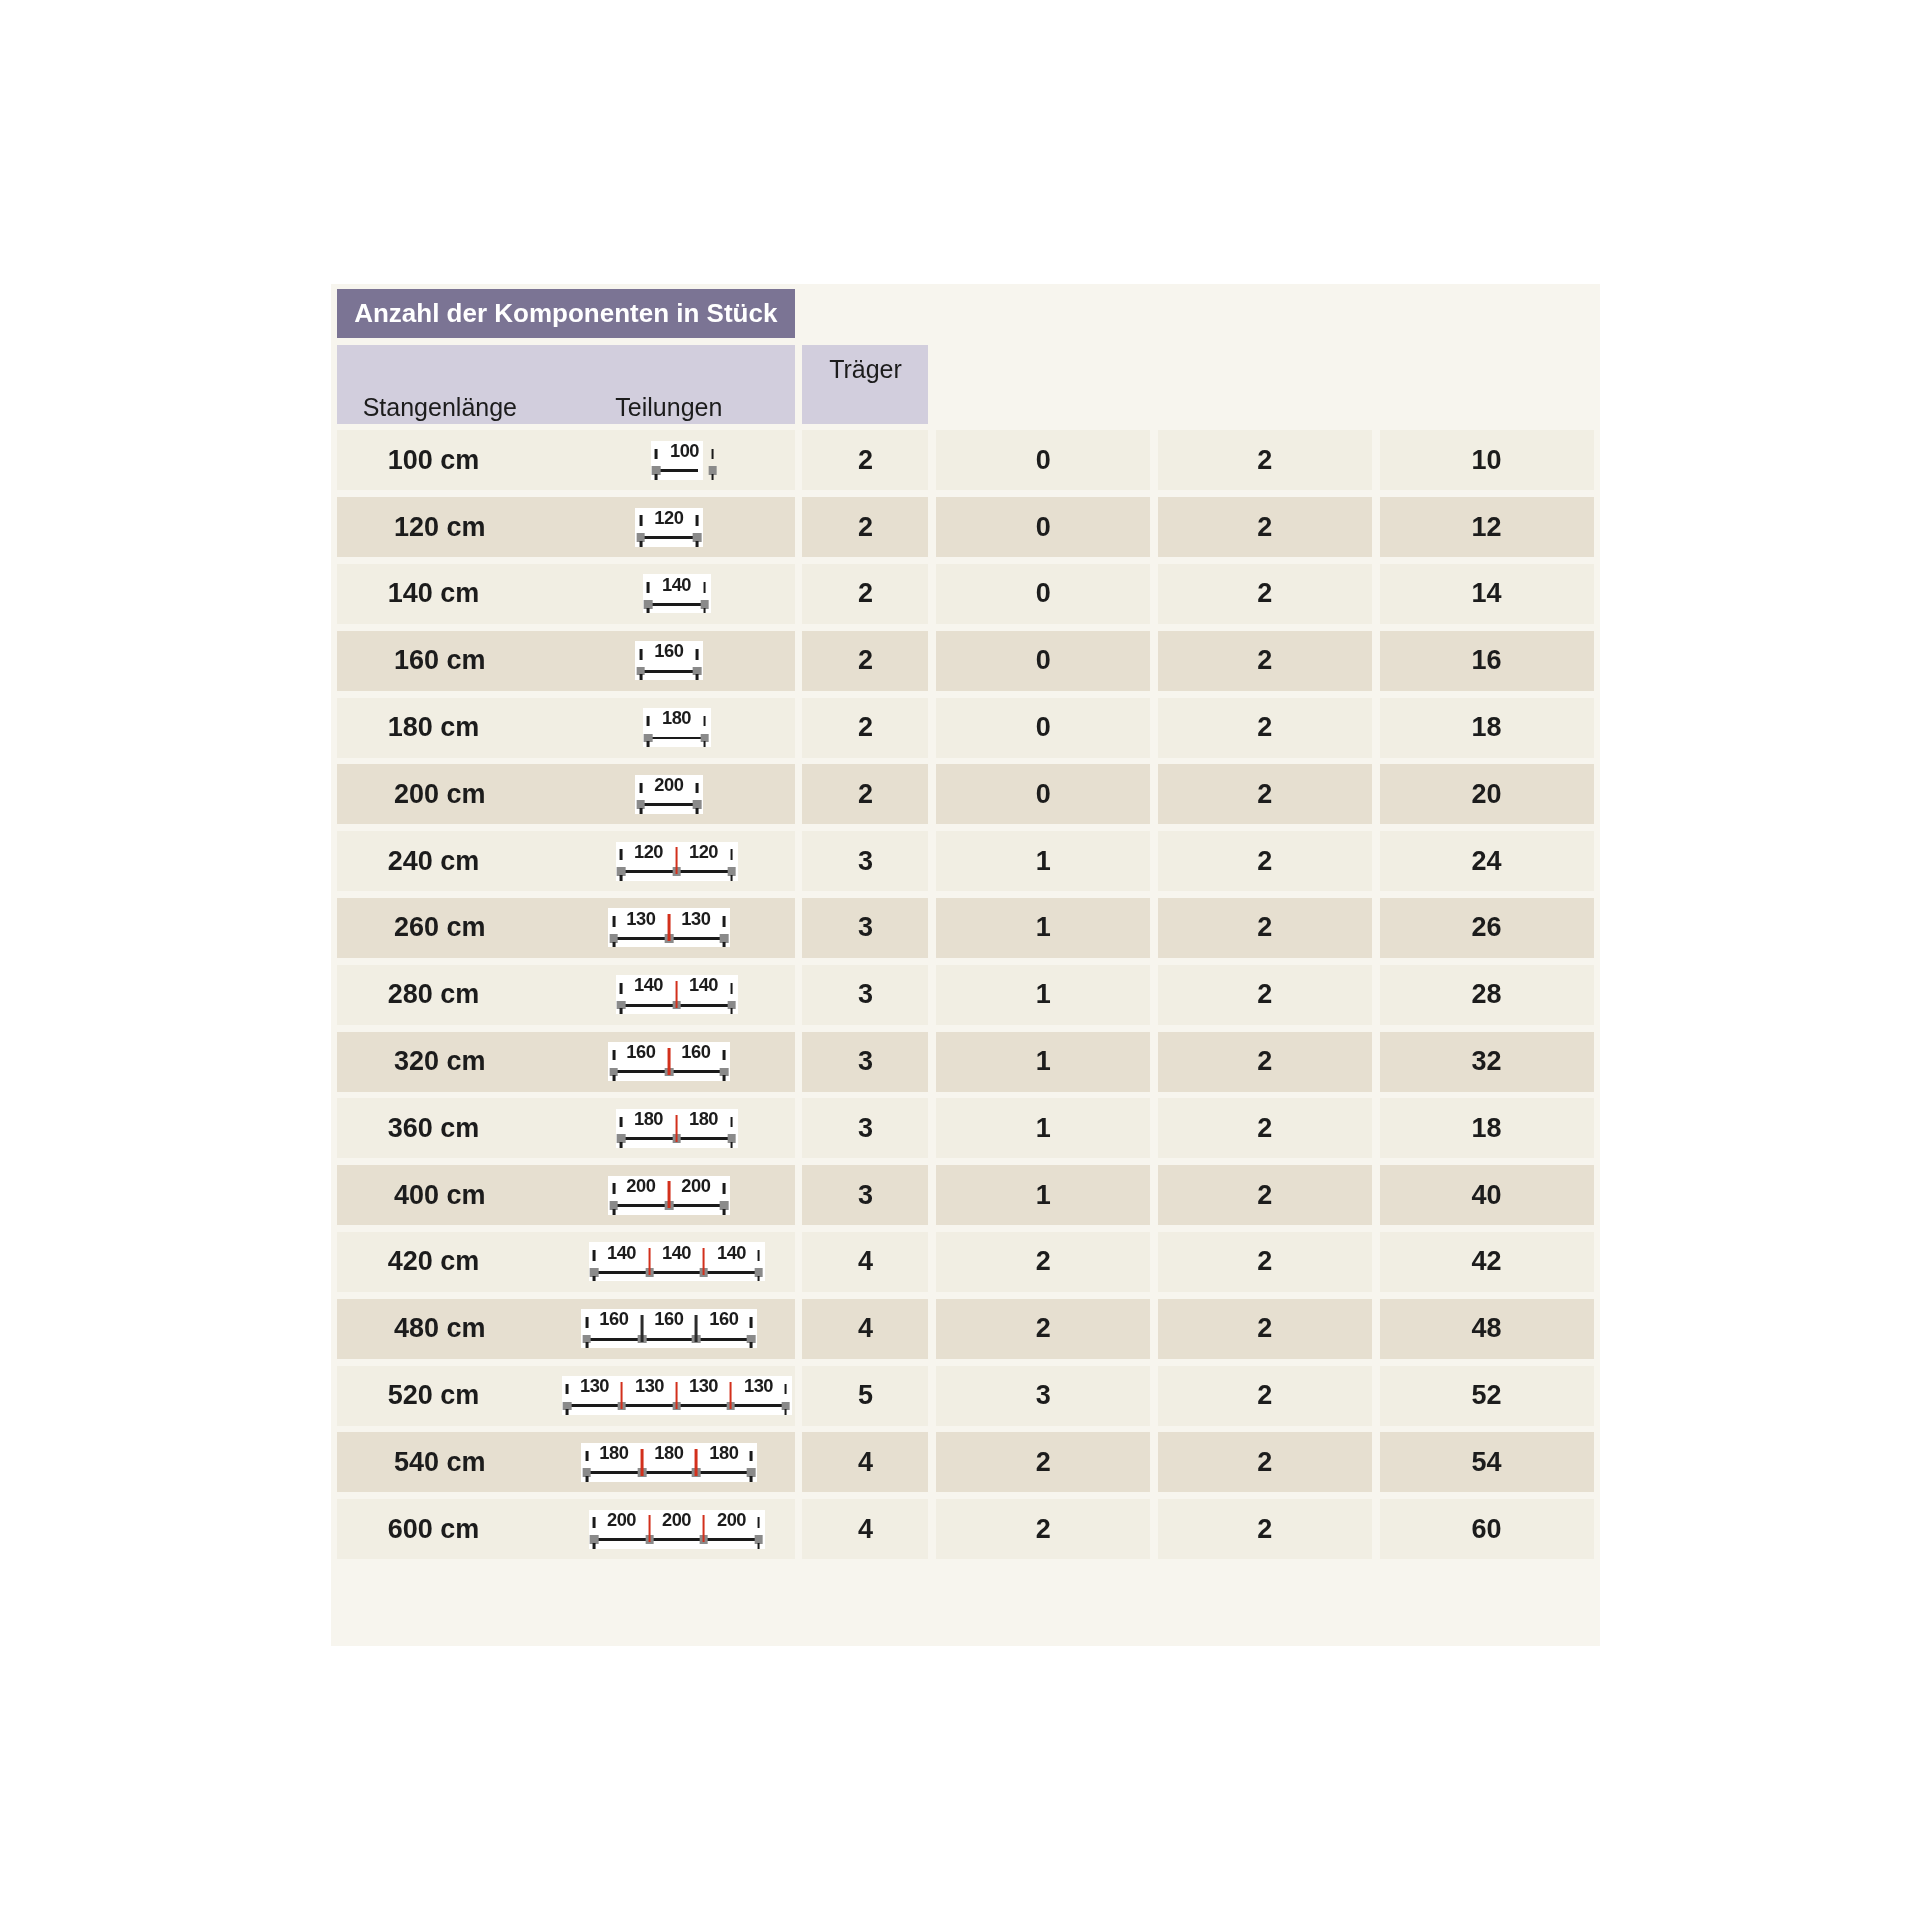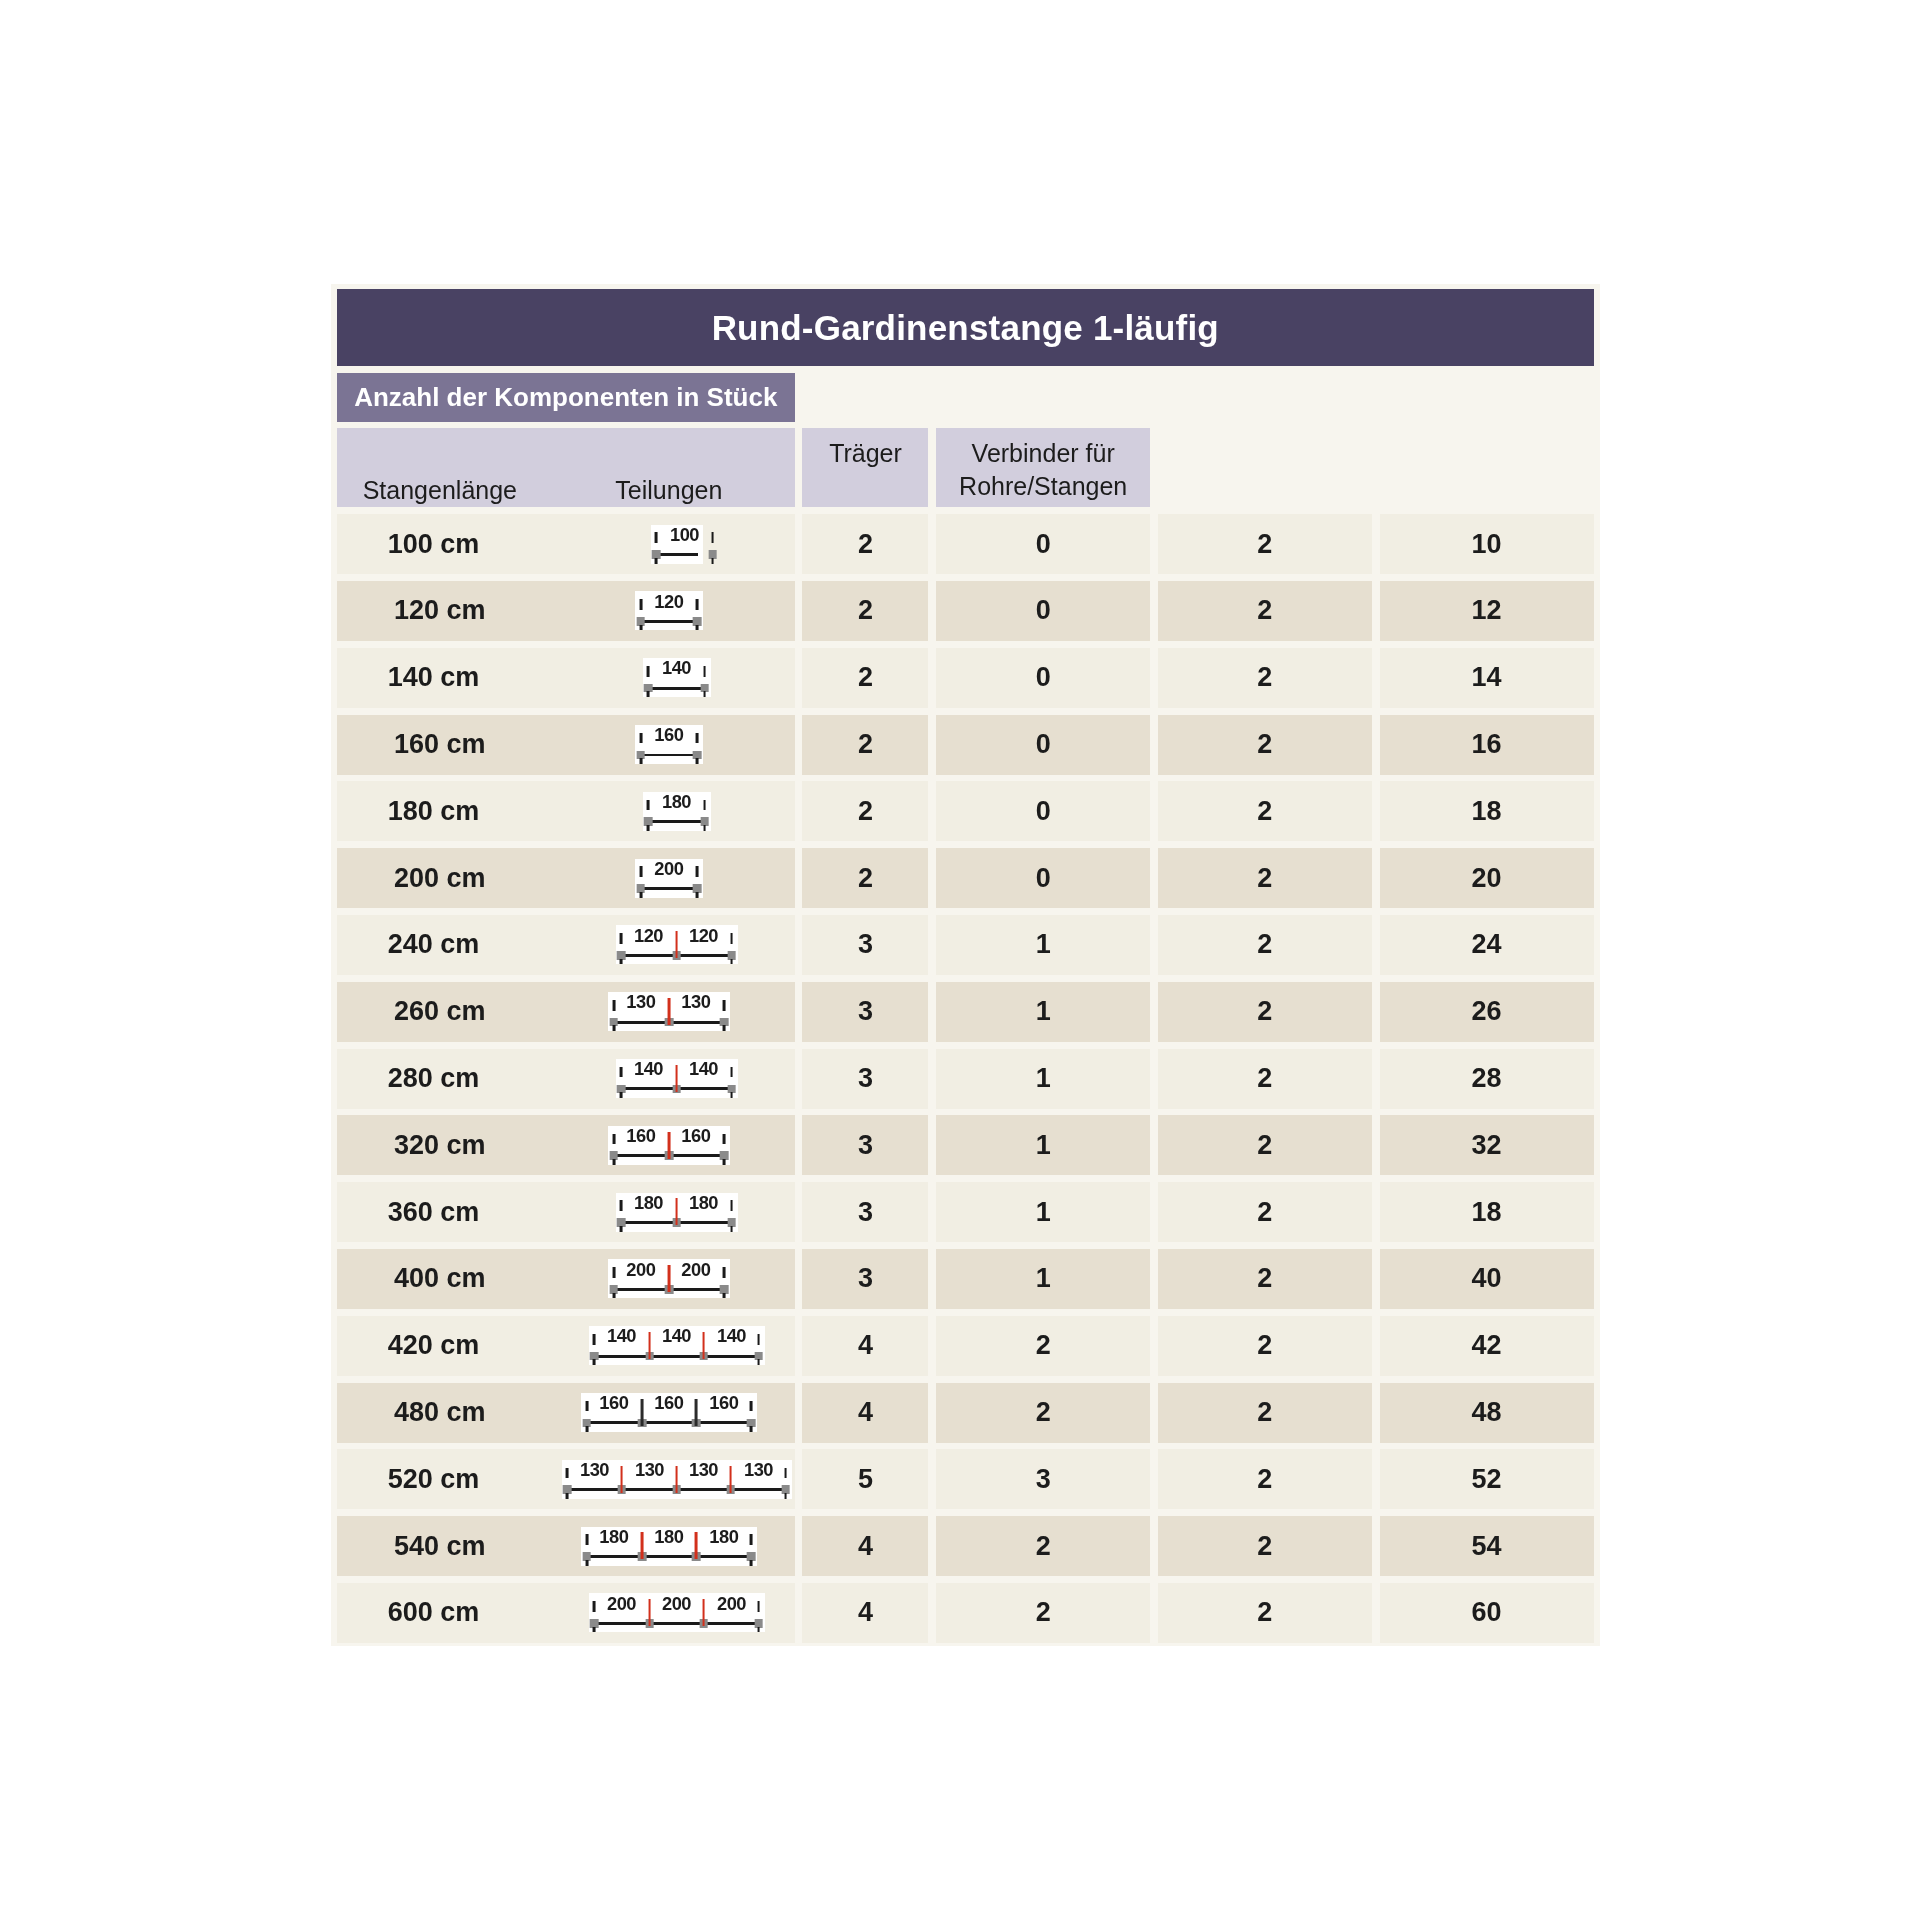--- a/index.html
+++ b/index.html
@@ -41,36 +41,31 @@
   .jtick{position:absolute;width:2.9px;height:27px;top:5.8px;transform:translateX(-50%);}
   .seg-num{position:absolute;top:-1.9px;transform:translateX(-50%);font-size:18.3px;font-weight:bold;
            letter-spacing:-0.5px;line-height:23px;color:var(--dark);white-space:nowrap;}
 </style>
 </head>
 <body>
 
 <div class="canvas" style="--titlebg: #494263; --groupbg: #7b7494; --subbg: #d2cedd; --rowodd: #f1eee3; --roweven: #e6dfd0; --panel: #f7f5ee; --dark: #1c1c1c; --gray: #8a8a8a; --rod: #1a1a1a;">
   <div class="panel">
 
-    <div class="title-bar">Rund-Gardinenstange 1-läufig</div>
 
     <div class="group-grid">
       <div class="group-cell">Anzahl der Komponenten in Stück</div>
     </div>
 
     <div class="grid-row sub-grid">
       <div class="sub-cell set-sub">
         <span class="sub-left">Stangenlänge</span>
         <span class="sub-right">Teilungen</span>
       </div>
       <div class="sub-cell">Träger</div>
-      <div class="sub-cell">
-        <span>Verbinder für</span><br>
-        <span>Rohre/Stangen</span>
-      </div>
     </div>
 
     <div id="rows">
         <div class="grid-row data-row odd">
           <div class="cell set-cell">
             <span class="len-box">100 cm</span>
             <span class="diag-box"><div class="diag" style="width: 52px;"><i class="rodline"></i><i class="sq" style="left: 5.8px;"></i><i class="etick" style="left: 5.8px;"></i><i class="btick" style="left: 5.8px;"></i><i class="sq" style="left: 62px;"></i><i class="etick" style="left: 62px;"></i><i class="btick" style="left: 62px;"></i><b class="seg-num" style="left: 34px;">100</b></div></span>
           </div>
           <div class="cell num">2</div>
           <div class="cell num">0</div>

